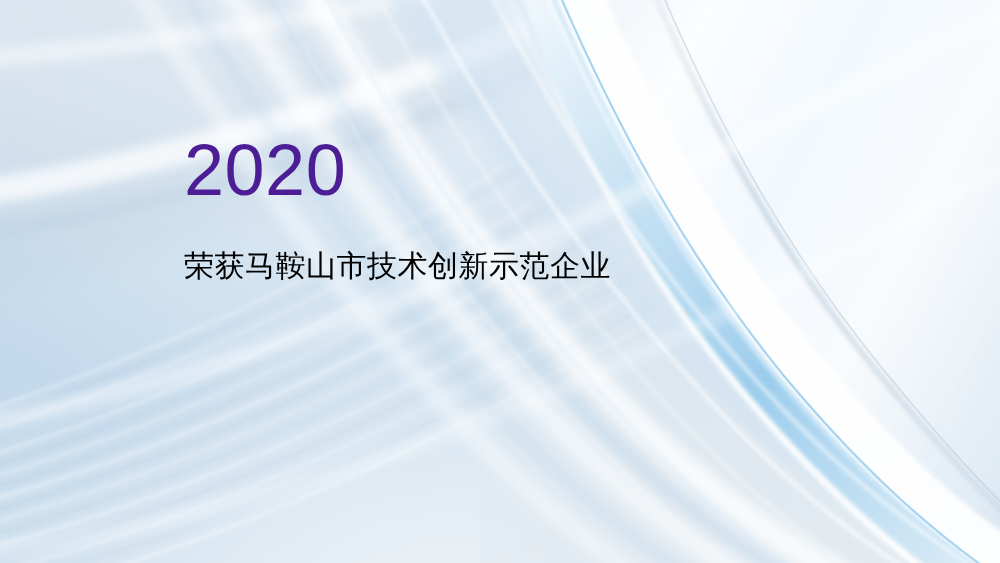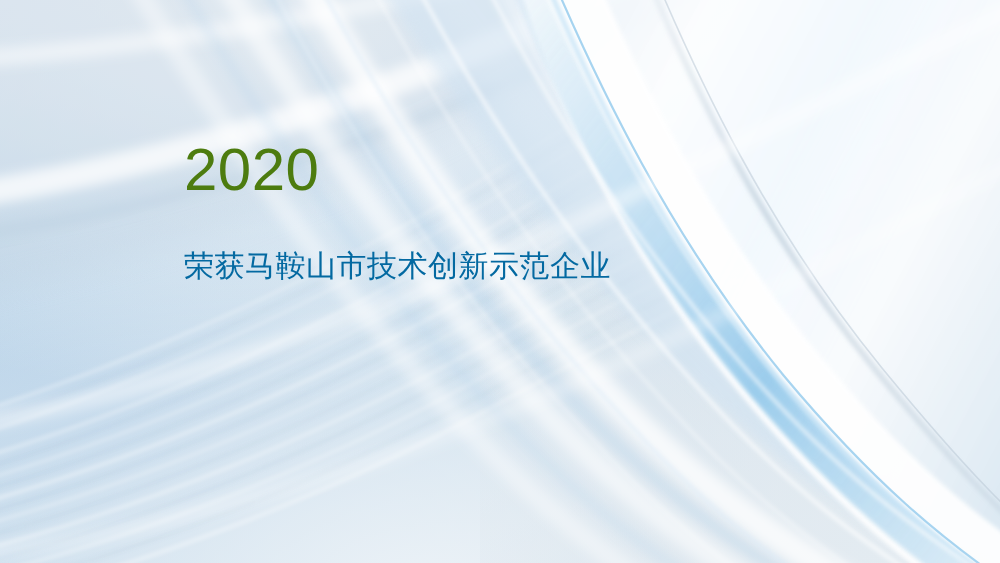--- a/index.html
+++ b/index.html
@@ -32,37 +32,37 @@
   .text-block {
     position: absolute;
     left: 184px;
     top: 128px;
     z-index: 30;
   }
 
   .year {
     margin: 0;
     font-family: "Liberation Sans", "DejaVu Sans", sans-serif;
-    font-size: 60px;
+    font-size: 72px;
     line-height: 84px;
     font-weight: 400;
     letter-spacing: 0.5px;
-    color: #4d7c0f;
+    color: #4c1d95;
     white-space: nowrap;
   }
 
   .subtitle {
     margin: 0;
     padding-top: 37px;
     font-family: "DejaVu Sans", "Liberation Sans", sans-serif;
     font-size: 30px;
     line-height: 34px;
     font-weight: 400;
     letter-spacing: 0.5px;
-    color: #0369a1;
+    color: #000000;
     white-space: nowrap;
   }
 </style>
 </head>
 <body>
 
 <div class="slide">
 
   <svg class="slide-bg" viewBox="0 0 1000 563" preserveAspectRatio="none">
     <defs>

